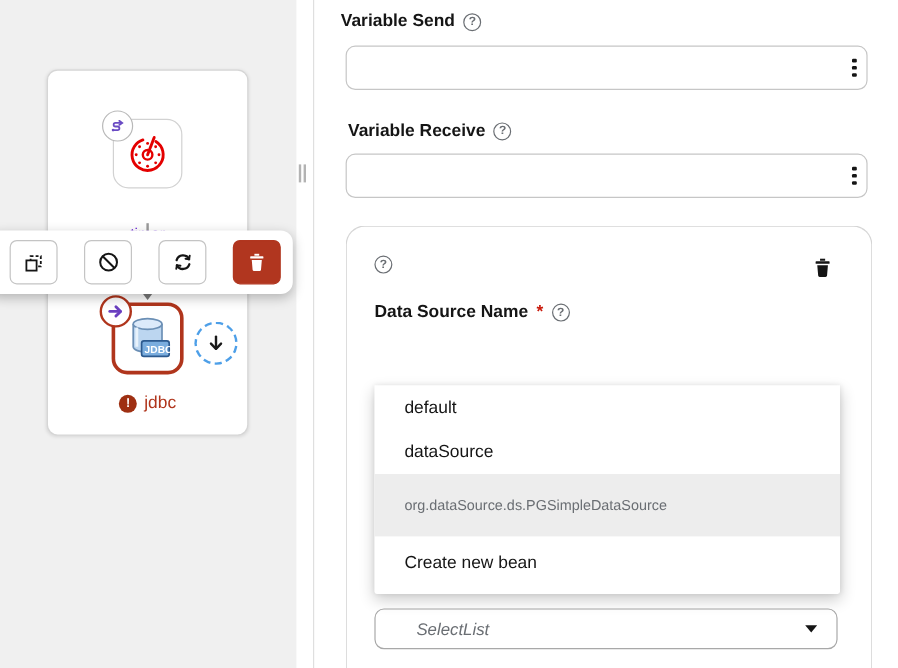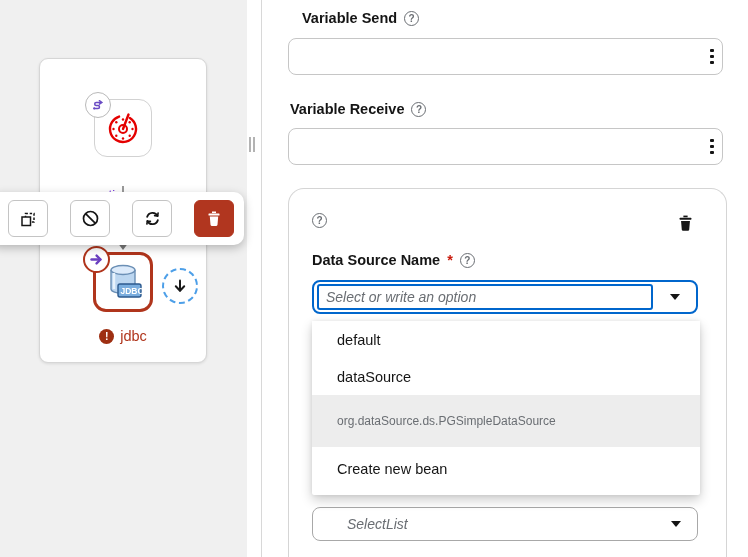--- a/index.html
+++ b/index.html
@@ -46,21 +46,21 @@
             display:flex; align-items:center; justify-content:center; cursor:pointer; }
   .tb-btn.danger { background:#b1361f; border-color:#b1361f; }
 
   .divider-handle { position:absolute; left:249px; top:137px; display:flex; gap:2px; cursor:col-resize; }
   .divider-handle i { display:block; width:2px; height:15px; background:#b3b3b3; }
   .divider-line { position:absolute; left:261px; top:0; width:1px; height:557px; background:#d8d8d8; }
 
   
   .panel { position:absolute; left:262px; top:0; width:486px; height:557px; background:#fff; }
   .fld-label { position:absolute; font-size:14.5px; font-weight:700; color:#151515; display:flex; align-items:center; gap:7px; }
-  .lab-send { left:302px; top:10px; }
+  .lab-send { left:284px; top:10px; }
   .lab-recv { left:290px; top:101px; }
   .help { width:15px; height:15px; border:1px solid #6a6e73; border-radius:50%; color:#6a6e73;
           font-size:10px; font-weight:700; display:inline-flex; align-items:center; justify-content:center; cursor:pointer; }
   .pf-input { position:absolute; left:288px; width:435px; height:37px; border:1px solid #c6c6c6; border-radius:8px;
               background:#fff; font-size:14px; color:#151515; padding:0 34px 0 12px; outline:none; }
   .in-send { top:38px; } .in-recv { top:128px; }
   .kebab { position:absolute; left:703px; width:18px; height:37px; background:transparent; border:none; cursor:pointer;
            display:flex; flex-direction:column; align-items:center; justify-content:center; gap:2.5px; }
   .kb-send { top:38px; } .kb-recv { top:128px; }
   .kebab i { display:block; width:3.5px; height:3.5px; background:#151515; border-radius:1px; }
@@ -242,28 +242,20 @@
       <path d="M3.8,6.6 h8.4 l-0.7,8.2 a1.2,1.2 0 0 1 -1.2,1.1 h-4.6 a1.2,1.2 0 0 1 -1.2,-1.1 z"></path>
     </svg>
   </button>
 
   <div class="ds-label">
     <span>Data Source Name</span>
     <span class="req">*</span>
     <span class="help">?</span>
   </div>
 
-  <div class="combo">
-    <div class="combo-inner">
-      <input class="combo-input" autofocus="" placeholder="Select or write an option" style="">
-    </div>
-    <button class="caret-btn">
-      <span class="caret"></span>
-    </button>
-  </div>
 
   <div class="menu">
     <div class="opt opt-1">
       <span>default</span>
     </div>
     <div class="opt opt-2">
       <span>dataSource</span>
     </div>
     <div class="opt opt-3">
       <span class="opt-desc">org.dataSource.ds.PGSimpleDataSource</span>

